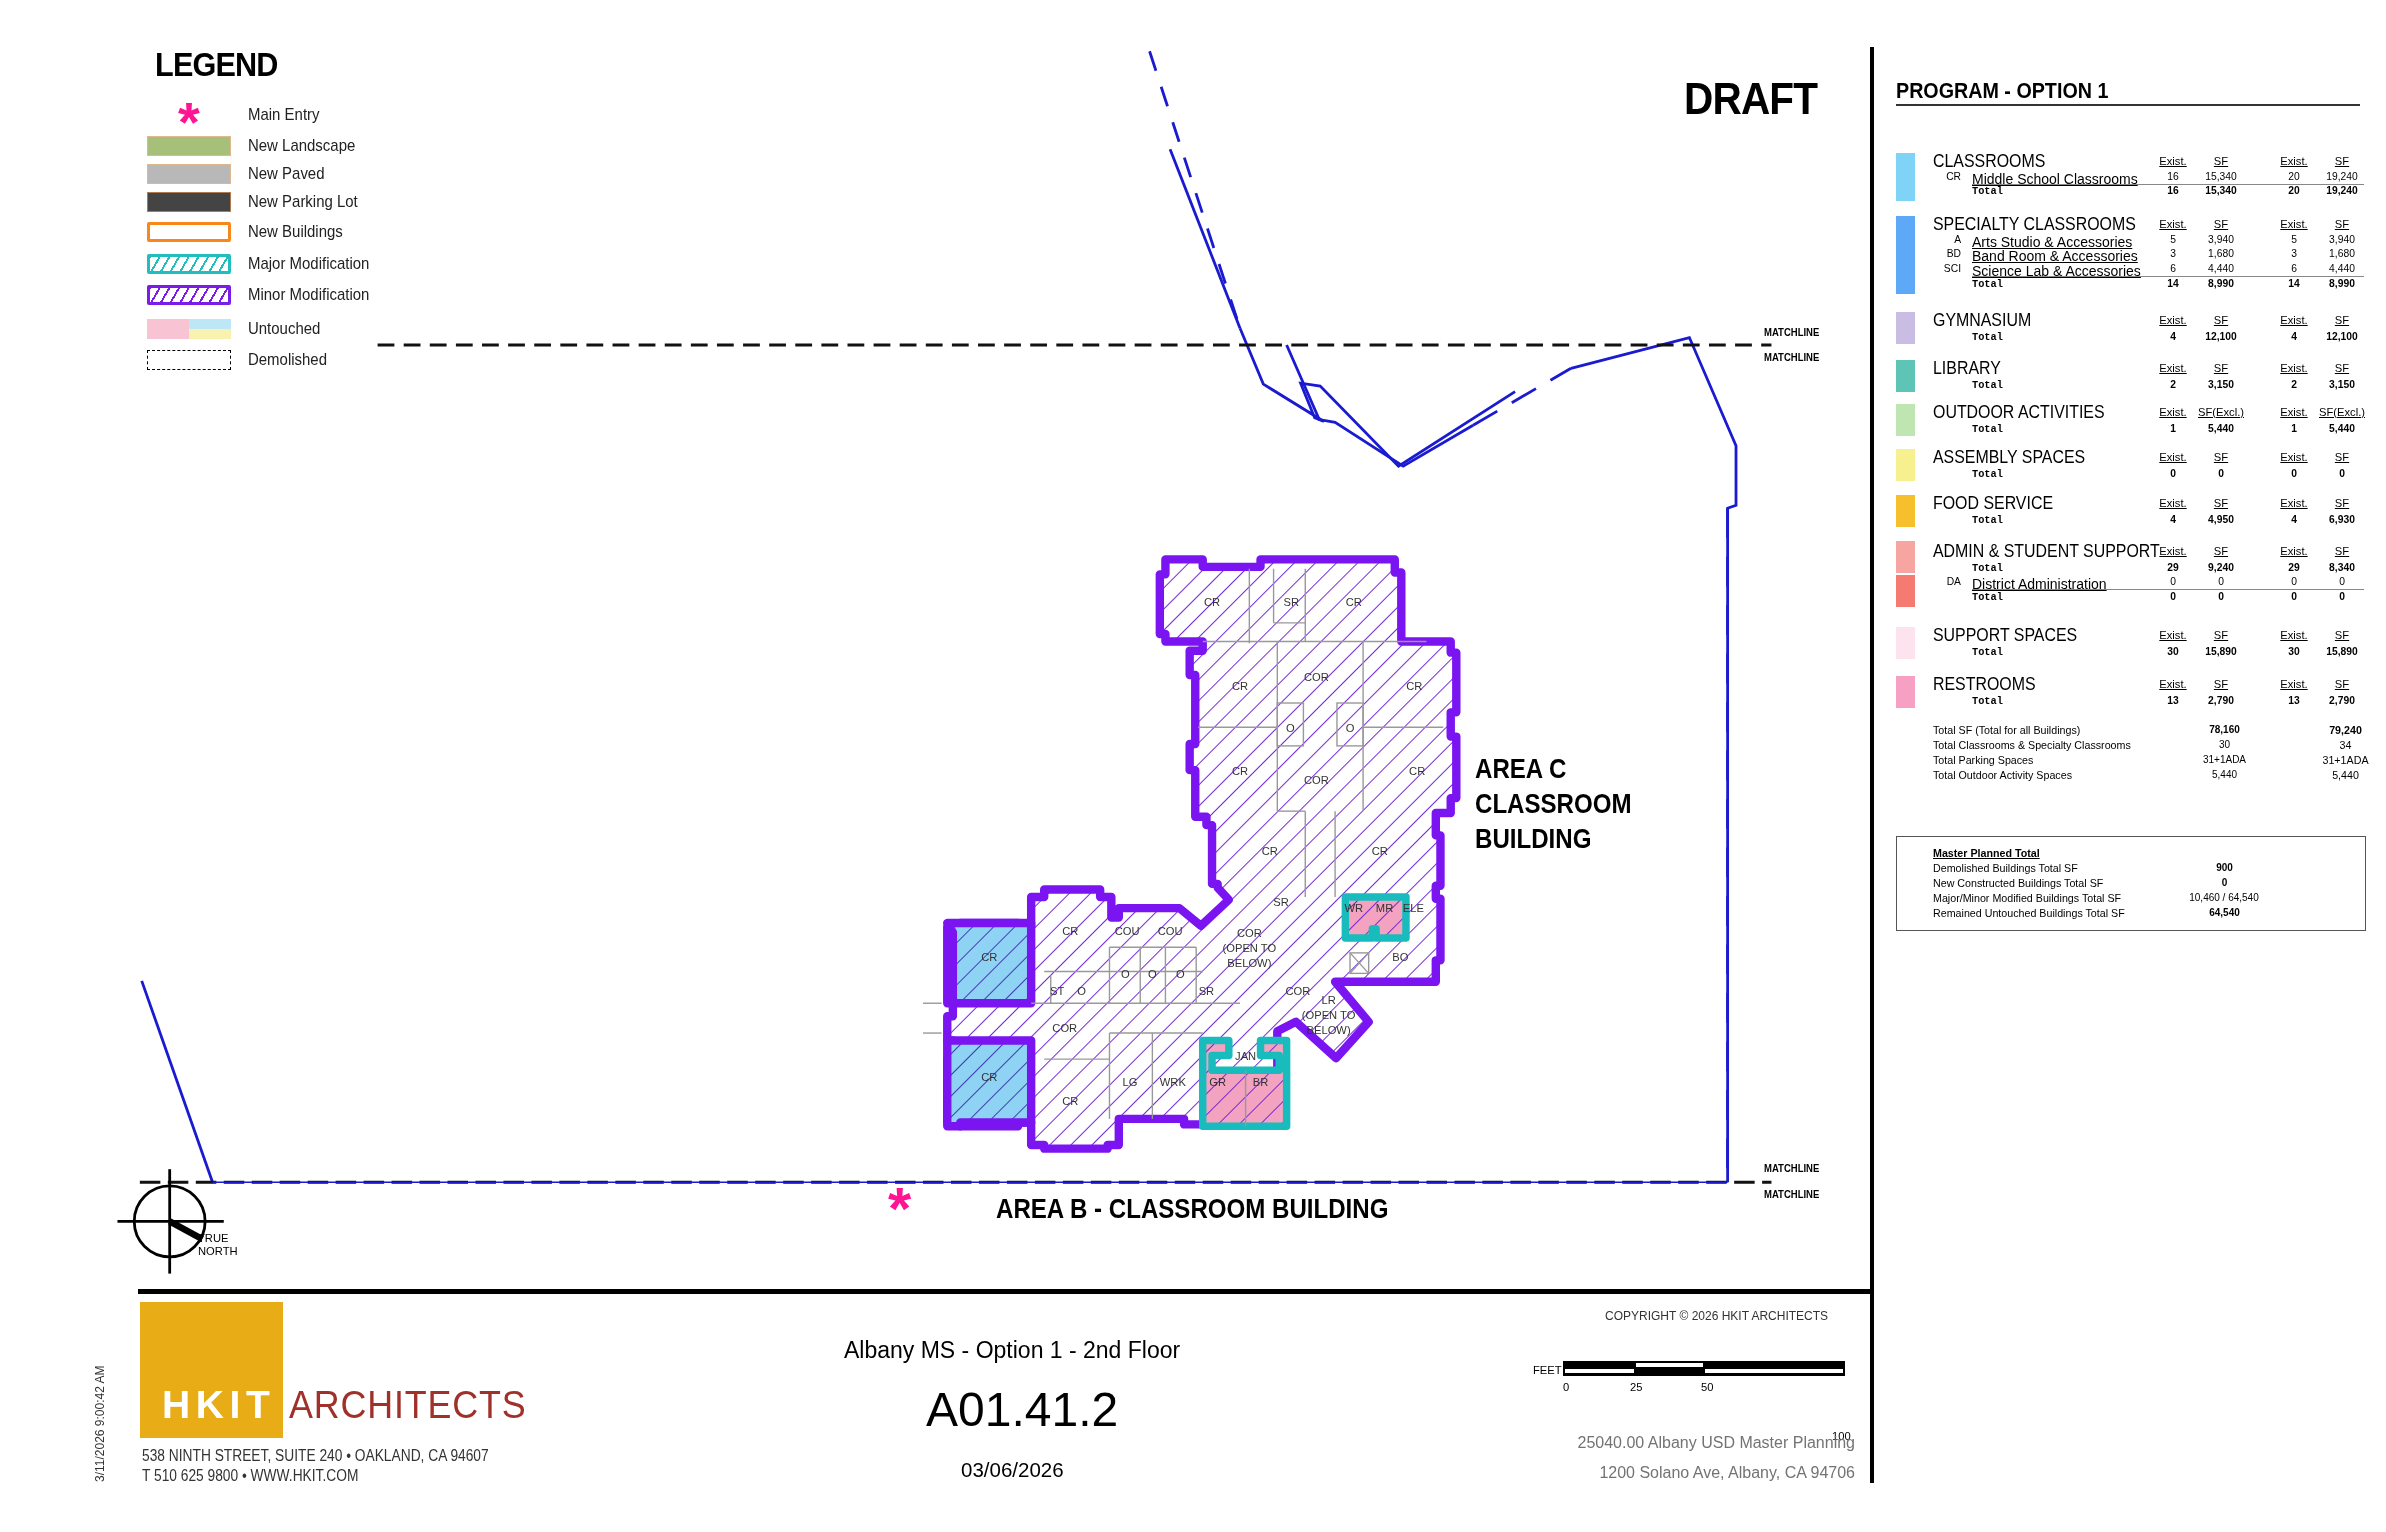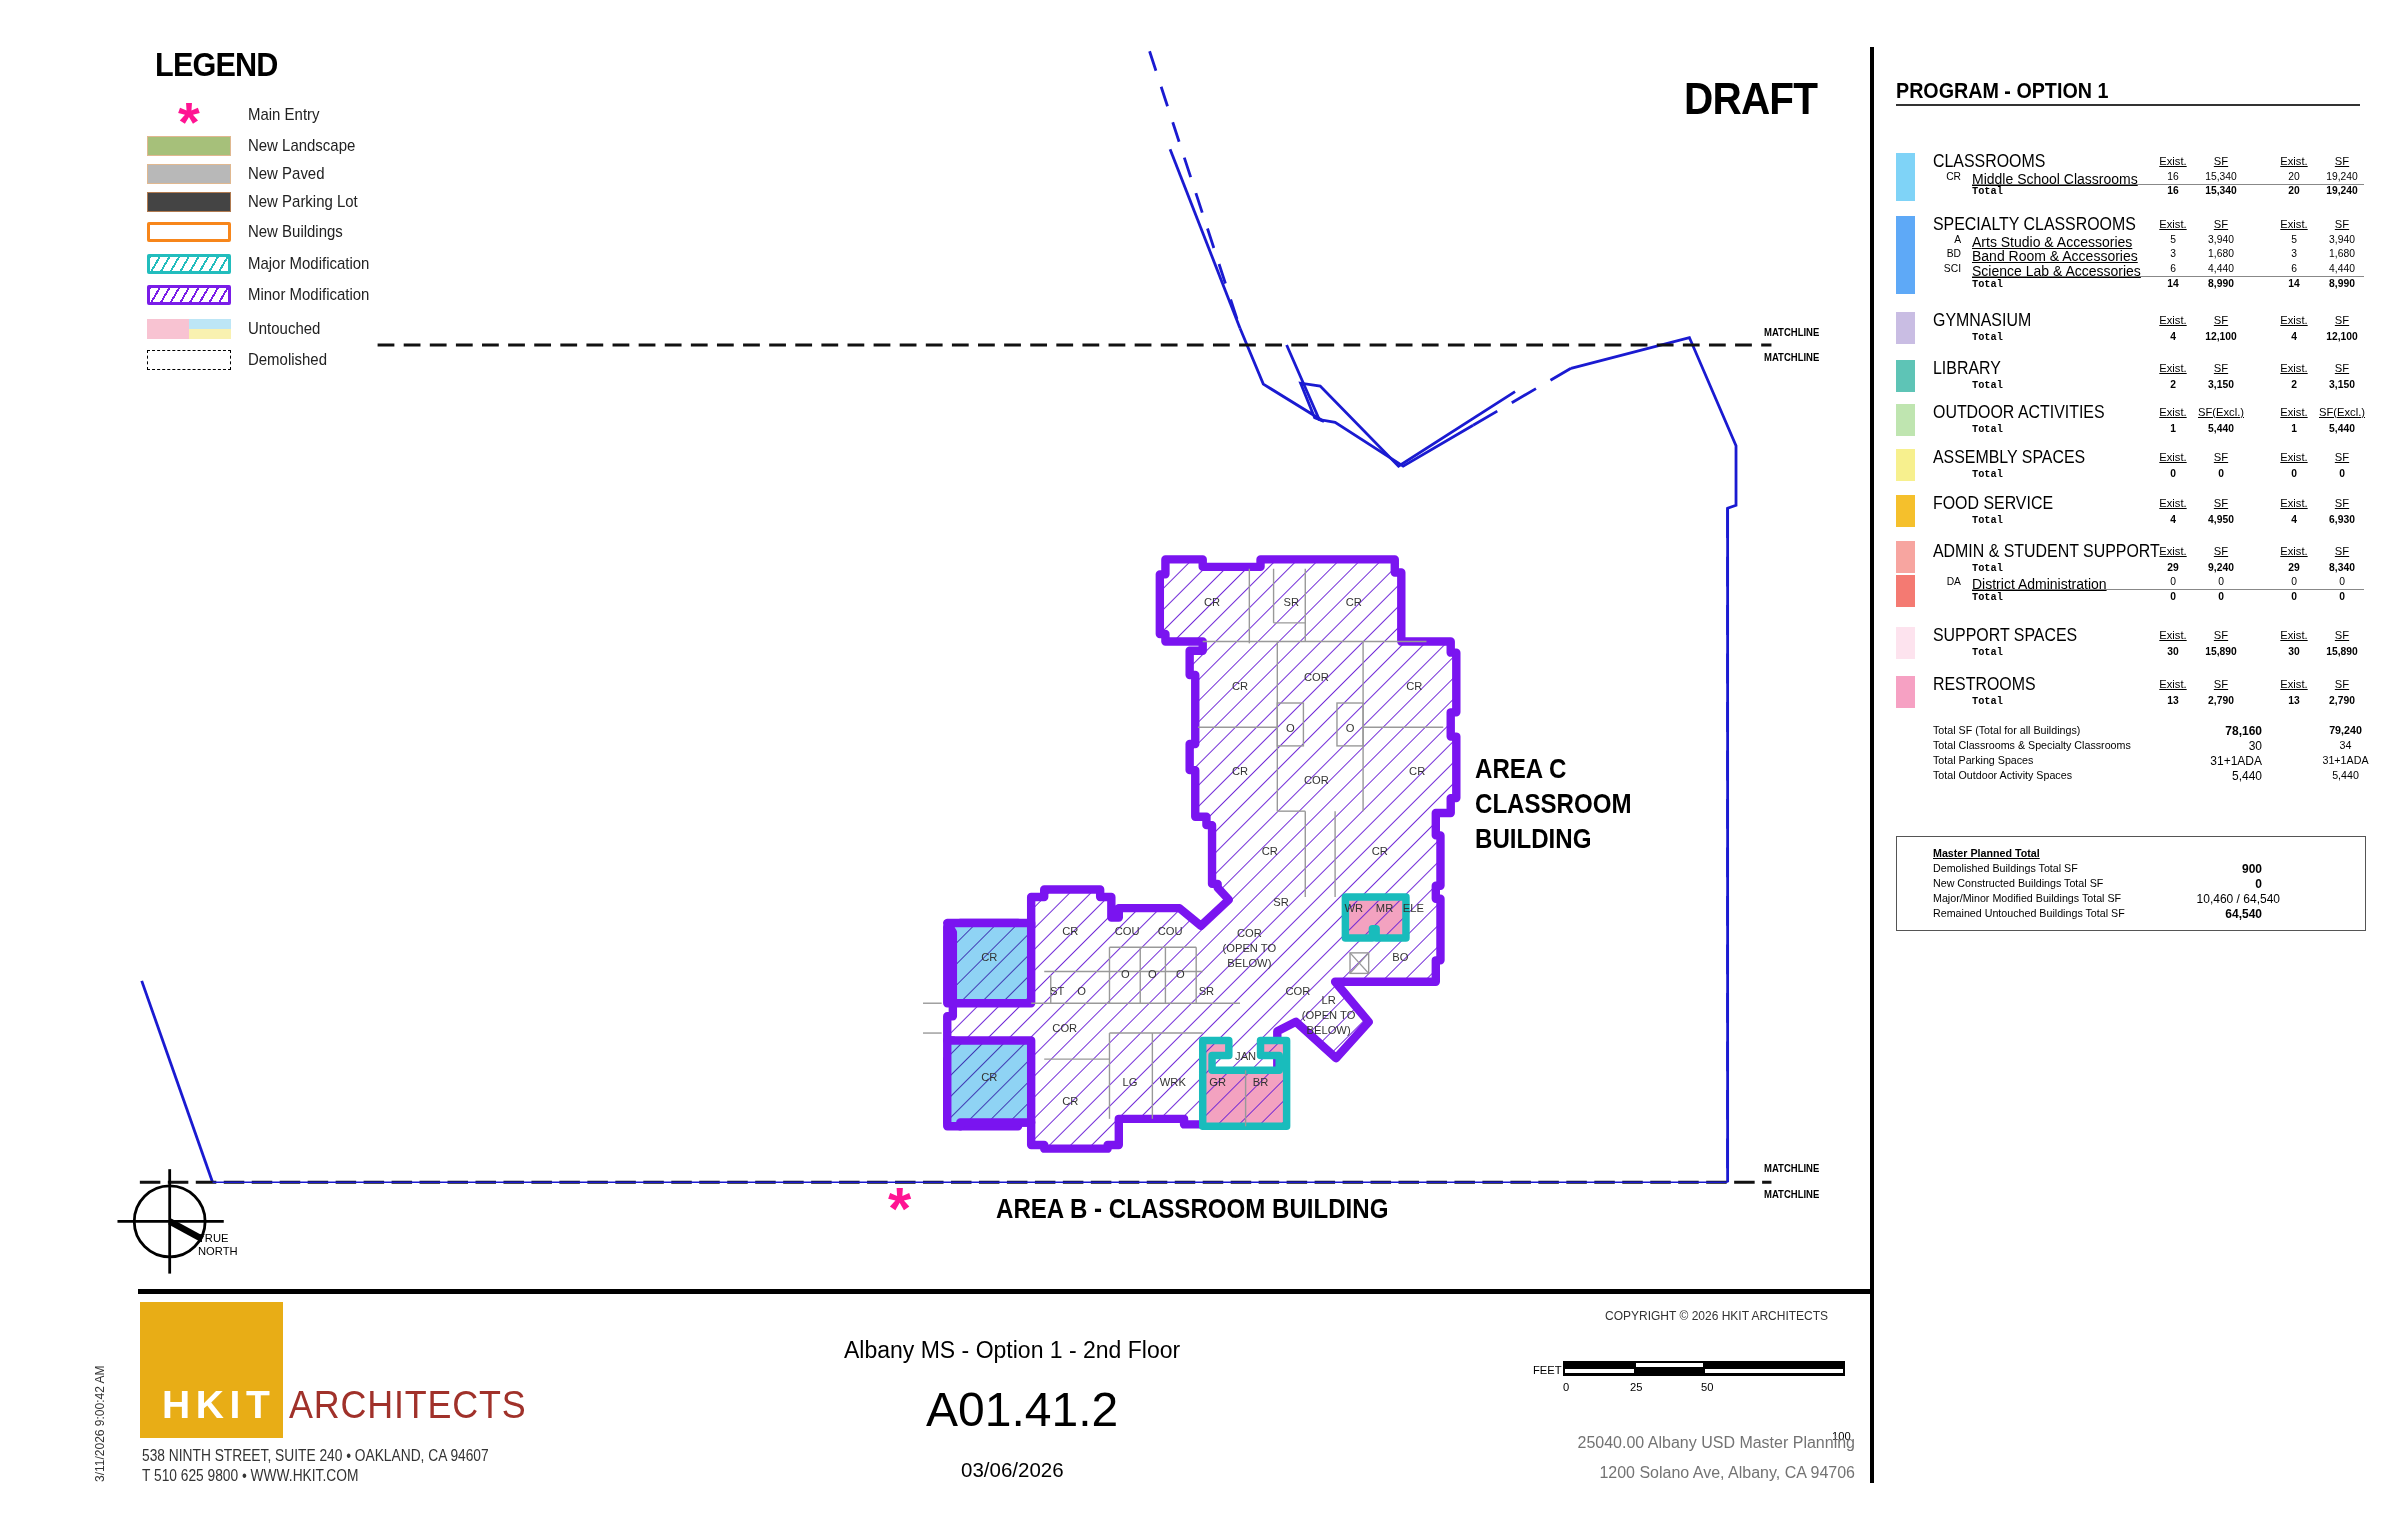--- a/index.html
+++ b/index.html
@@ -22,21 +22,21 @@
   .cat-swatch { position:absolute; left:0; width:18.6px; }
   .cat-head { position:absolute; left:37px; font-size:17.7px; white-space:nowrap; transform:scaleX(0.9); transform-origin:left; }
   .col { position:absolute; font-size:10.3px; text-align:center; width:50px; white-space:nowrap; }
   .col.h { text-decoration:underline; font-size:11.2px; }
   .col.b { font-weight:bold; }
   .sub-code { position:absolute; left:41px; width:24px; text-align:right; font-size:10.3px; }
   .sub-name { position:absolute; left:76px; font-size:14px; white-space:nowrap;text-decoration:underline; }
   .sub-total { position:absolute; left:76px; font-size:10.3px; font-weight:bold;font-family:Liberation Mono, monospace; }
   .row-rule { position:absolute; left:76px; width:392px; height:0.9px; background:#888; }
   .sum-row { position:absolute; left:1933px; font-size:10.7px; white-space:nowrap; }
-  .sum-v1 { position:absolute; left:2187px; width:75px; text-align:right; font-size:12px; }
+  .sum-v1 { position:absolute; left:2187px; width:75px; text-align:center; font-size:10px; }
   .sum-v2 { position:absolute; left:2308px; width:75px; text-align:center; font-size:10.7px; }
   .mp-box { left:1896px; top:836px; width:470px; height:95px; border:1.9px solid #555; box-sizing:border-box; }
   
   .logo-box { left:140px; top:1302px; width:143px; height:136px; background:#e8ad16; }
   .logo-hkit { left:162px; top:1383px; font-size:39px; font-weight:bold; color:#fff; letter-spacing:5.6px; }
   .logo-arch { left:289px; top:1383px; font-size:39px; color:#a0312a; letter-spacing:0.9px; transform:scaleX(0.92); transform-origin:left; }
   .addr { left:142px; font-size:16px; color:#333; white-space:nowrap; transform:scaleX(0.86); transform-origin:left; }
   .timestamp { left:93px; top:1482px; font-size:12px; color:#333; transform:rotate(-90deg); transform-origin:left top; white-space:nowrap; }
   .sheet-sub { left:844px; top:1337px; font-size:23px; white-space:nowrap; }
   .sheet-num { left:926px; top:1382px; font-size:48px; white-space:nowrap; }

